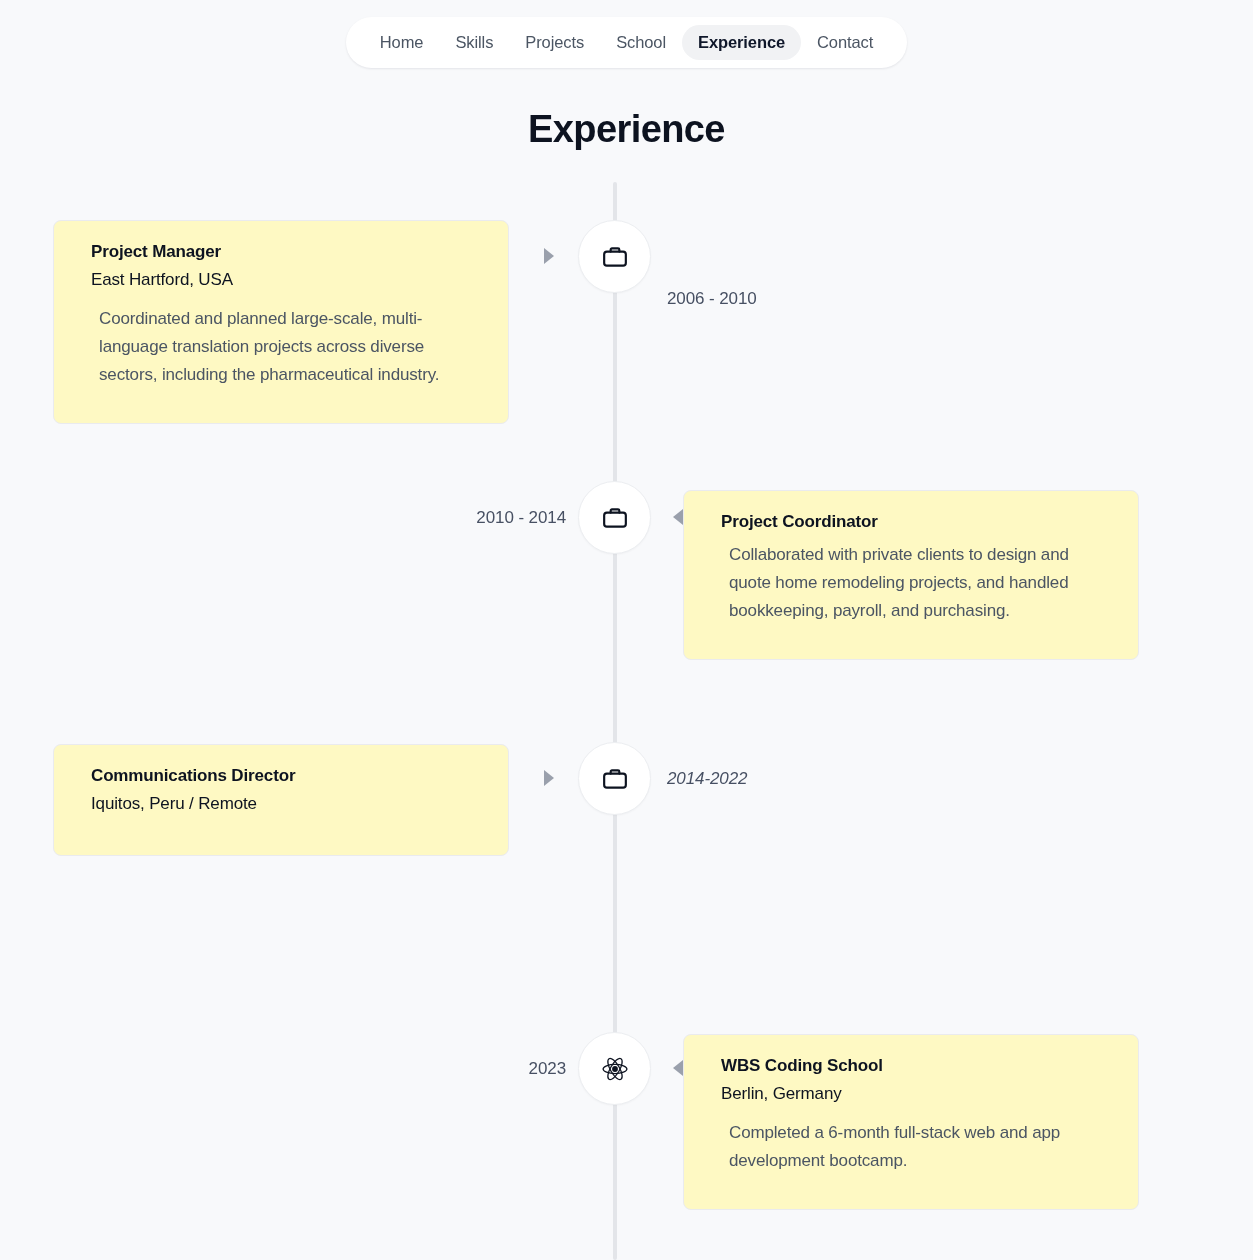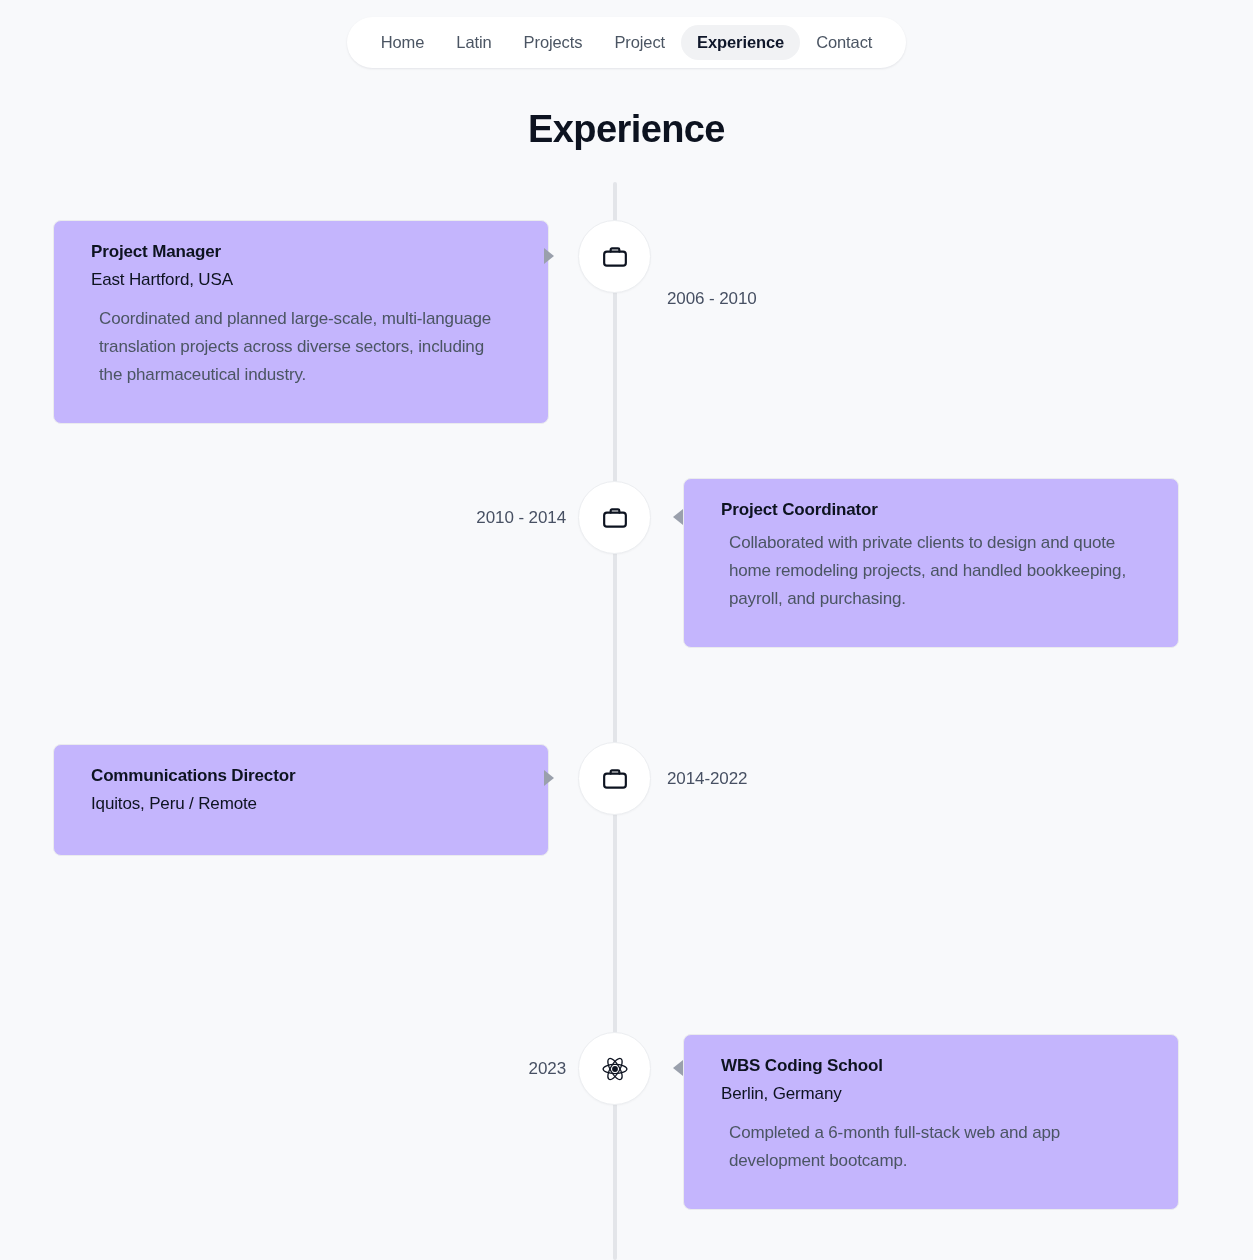--- a/index.html
+++ b/index.html
@@ -113,22 +113,22 @@
     line-height: 1;
     white-space: nowrap;
     letter-spacing: -0.1px;
   }
   .tl-date.right { left: 667px; }
   .tl-date.left  { right: 687px; text-align: right; }
 
   
   .tl-card {
     position: absolute;
-    width: 496px;
-    background: #c4b5fd;
+    width: 456px;
+    background: #fef9c3;
     border: 1px solid #eaebee;
     border-radius: 8px;
     padding: 22px 30px 26px 37px;
   }
   .tl-card.left  { left: 53px; }
   .tl-card.right { left: 683px; }
 
   .card-title {
     font-size: 17px;
     font-weight: 700;
@@ -172,23 +172,23 @@
     border-bottom: 8px solid transparent;
     border-right: 10px solid #9aa0ac;
   }
 </style>
 </head>
 <body>
 
 <div class="navbar-wrap">
   <nav class="navbar" id="navbar">
       <div class="nav-item">Home</div>
-      <div class="nav-item">Latin</div>
+      <div class="nav-item">Skills</div>
       <div class="nav-item">Projects</div>
-      <div class="nav-item">Project</div>
+      <div class="nav-item">School</div>
       <div class="nav-item active">Experience</div>
       <div class="nav-item">Contact</div>
     </nav>
 </div>
 
 <h1 class="page-title">Experience</h1>
 
 <div class="timeline">
   <div class="timeline-axis"></div>
   <div id="timeline-rows">
@@ -213,35 +213,35 @@
         <div class="tl-node" style="top: 299px;">
           <span>
             <svg width="26" height="26" viewBox="0 0 24 24" fill="none" stroke="#0d1320" stroke-width="2" stroke-linecap="round" stroke-linejoin="round">
               <rect x="2" y="7" width="20" height="13" rx="2.5"></rect>
               <path d="M8 7V5.2A1.2 1.2 0 0 1 9.2 4h5.6A1.2 1.2 0 0 1 16 5.2V7"></path>
             </svg>
           </span>
         </div>
         <div class="tl-date left" style="top: 327px;">2010 - 2014</div>
         <div class="tl-arrow point-left" style="top: 327px;"></div>
-        <div class="tl-card right" style="top: 296px;">
+        <div class="tl-card right" style="top: 308px;">
           <div class="card-title">Project Coordinator</div>
           <p class="card-desc">Collaborated with private clients to design and quote home remodeling projects, and handled bookkeeping, payroll, and purchasing.</p>
         </div>
       </div>
       <div class="tl-row" style="top: 0px;">
         <div class="tl-node" style="top: 560px;">
           <span>
             <svg width="26" height="26" viewBox="0 0 24 24" fill="none" stroke="#0d1320" stroke-width="2" stroke-linecap="round" stroke-linejoin="round">
               <rect x="2" y="7" width="20" height="13" rx="2.5"></rect>
               <path d="M8 7V5.2A1.2 1.2 0 0 1 9.2 4h5.6A1.2 1.2 0 0 1 16 5.2V7"></path>
             </svg>
           </span>
         </div>
-        <div class="tl-date right" style="top: 588px;">2014-2022</div>
+        <div class="tl-date right" style="top: 588px; font-style: italic;">2014-2022</div>
         <div class="tl-arrow point-right" style="top: 588px;"></div>
         <div class="tl-card left" style="top: 562px;">
           <div class="card-title">Communications Director</div>
           <div class="card-sub">Iquitos, Peru / Remote</div>
         </div>
       </div>
       <div class="tl-row" style="top: 0px;">
         <div class="tl-node" style="top: 850px;">
           <span>
             <svg width="28" height="28" viewBox="0 0 24 24">

